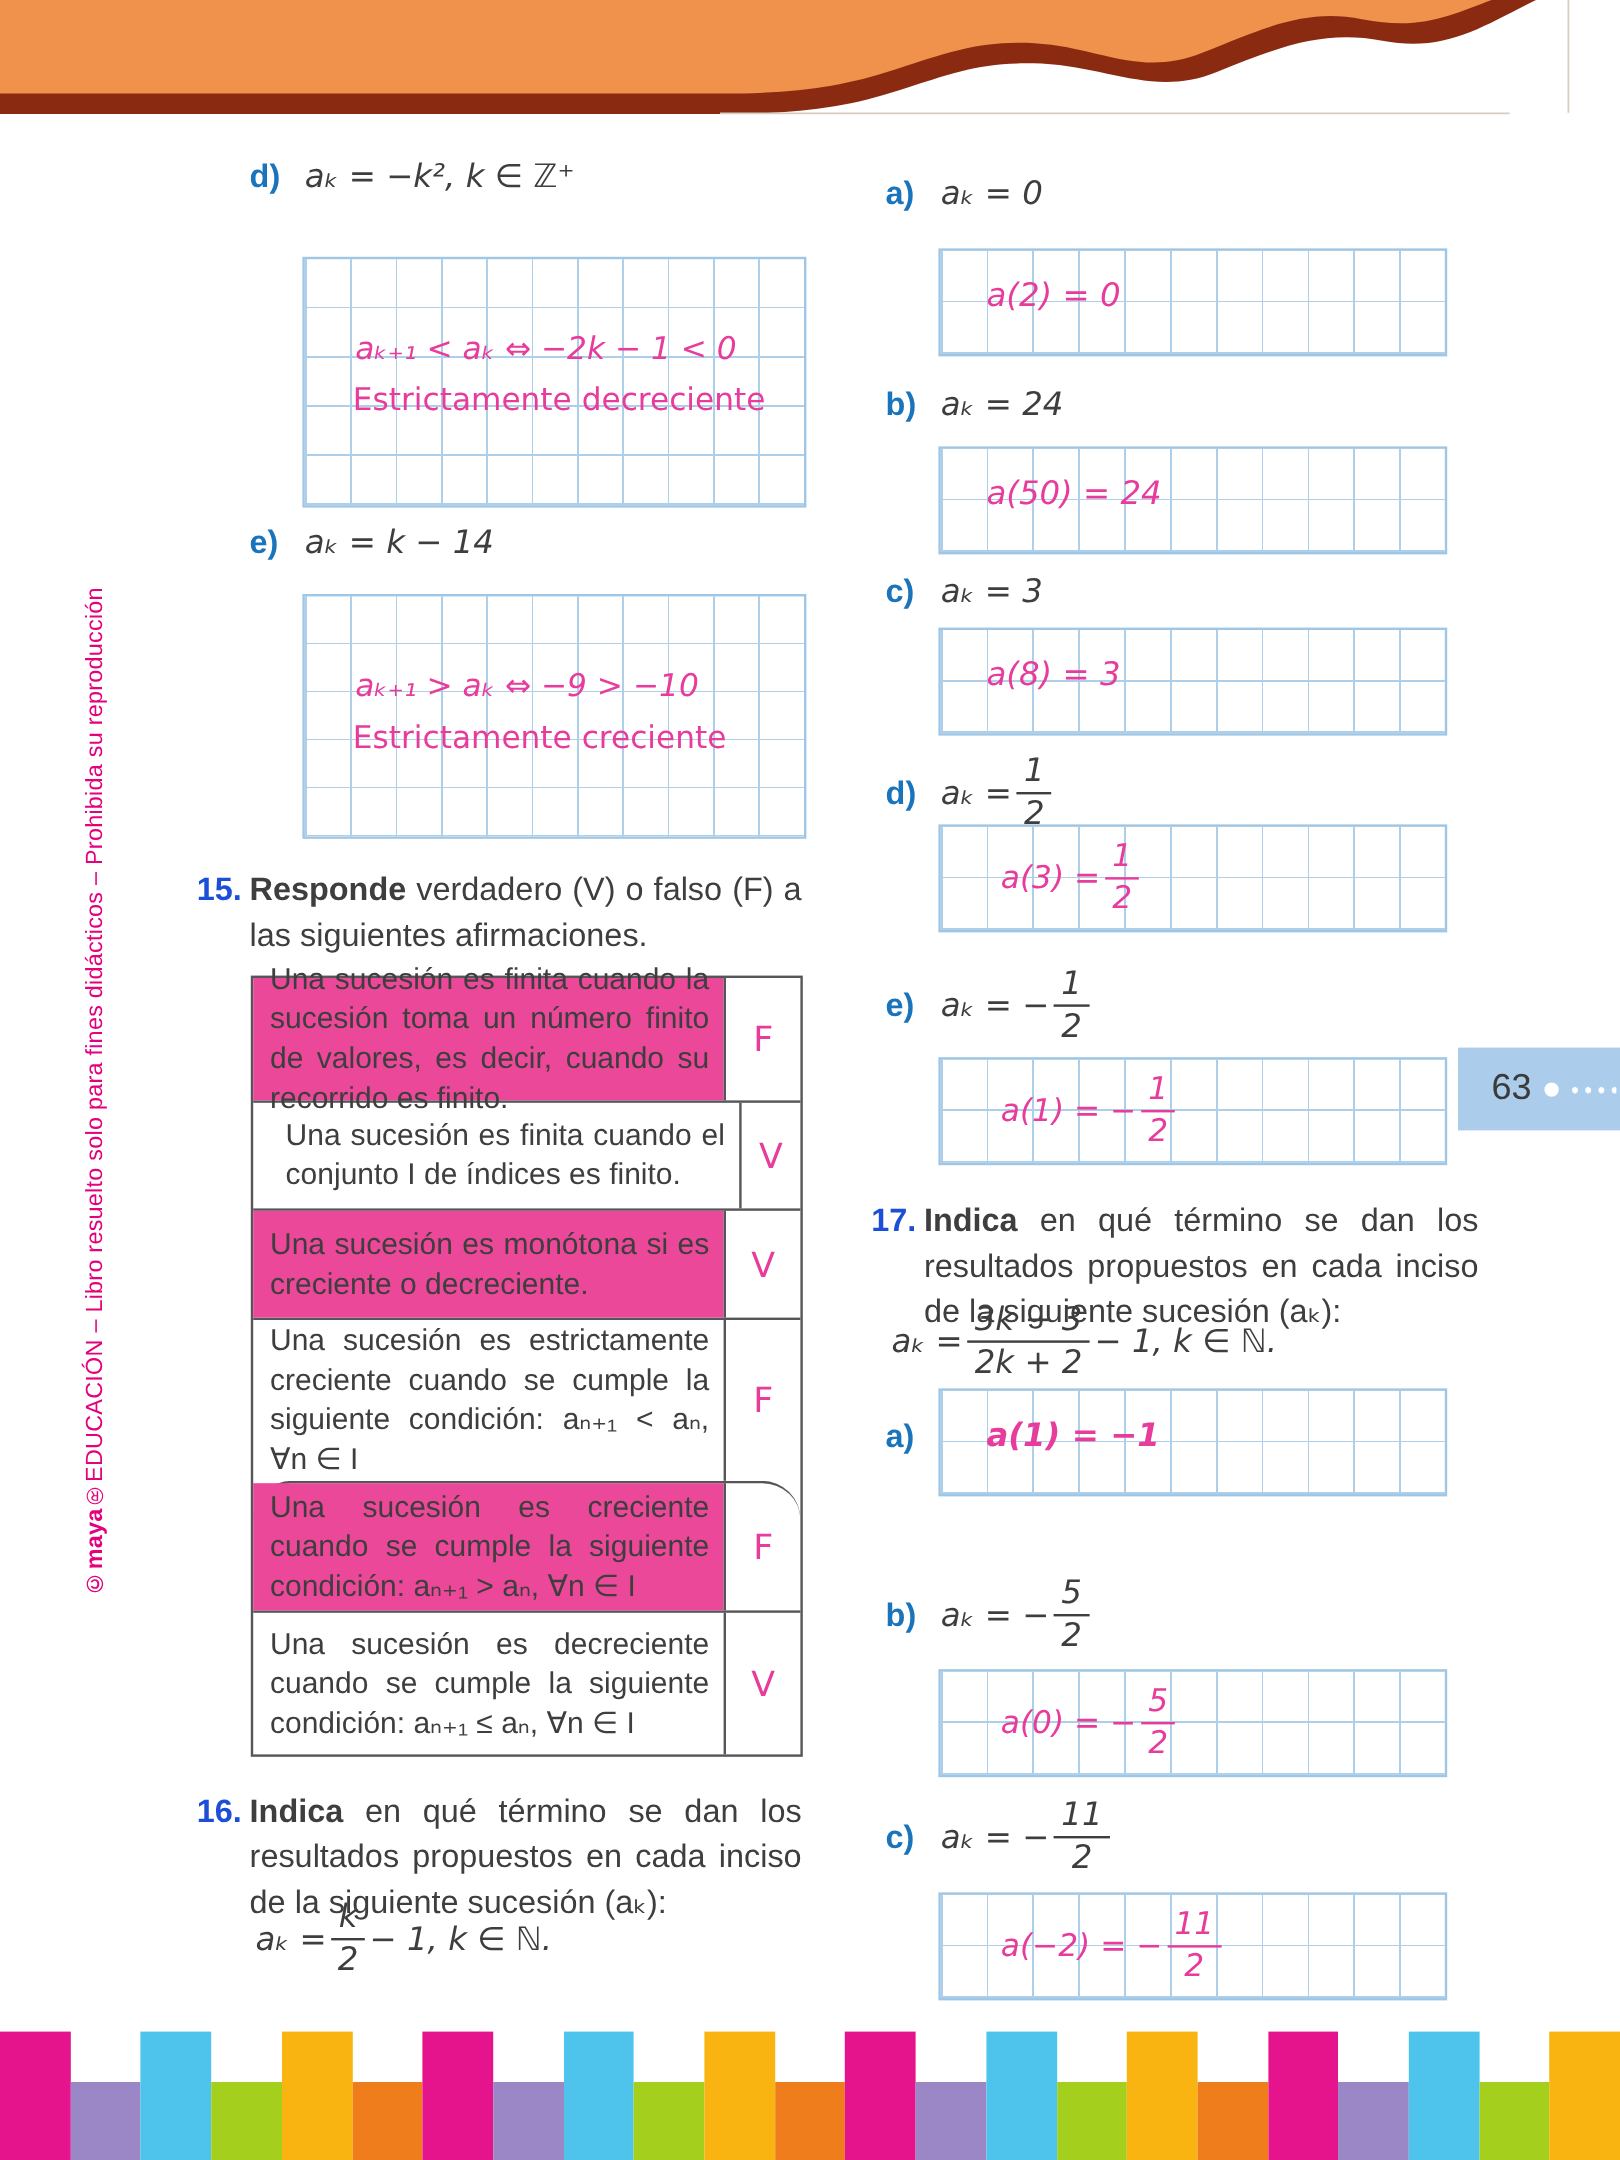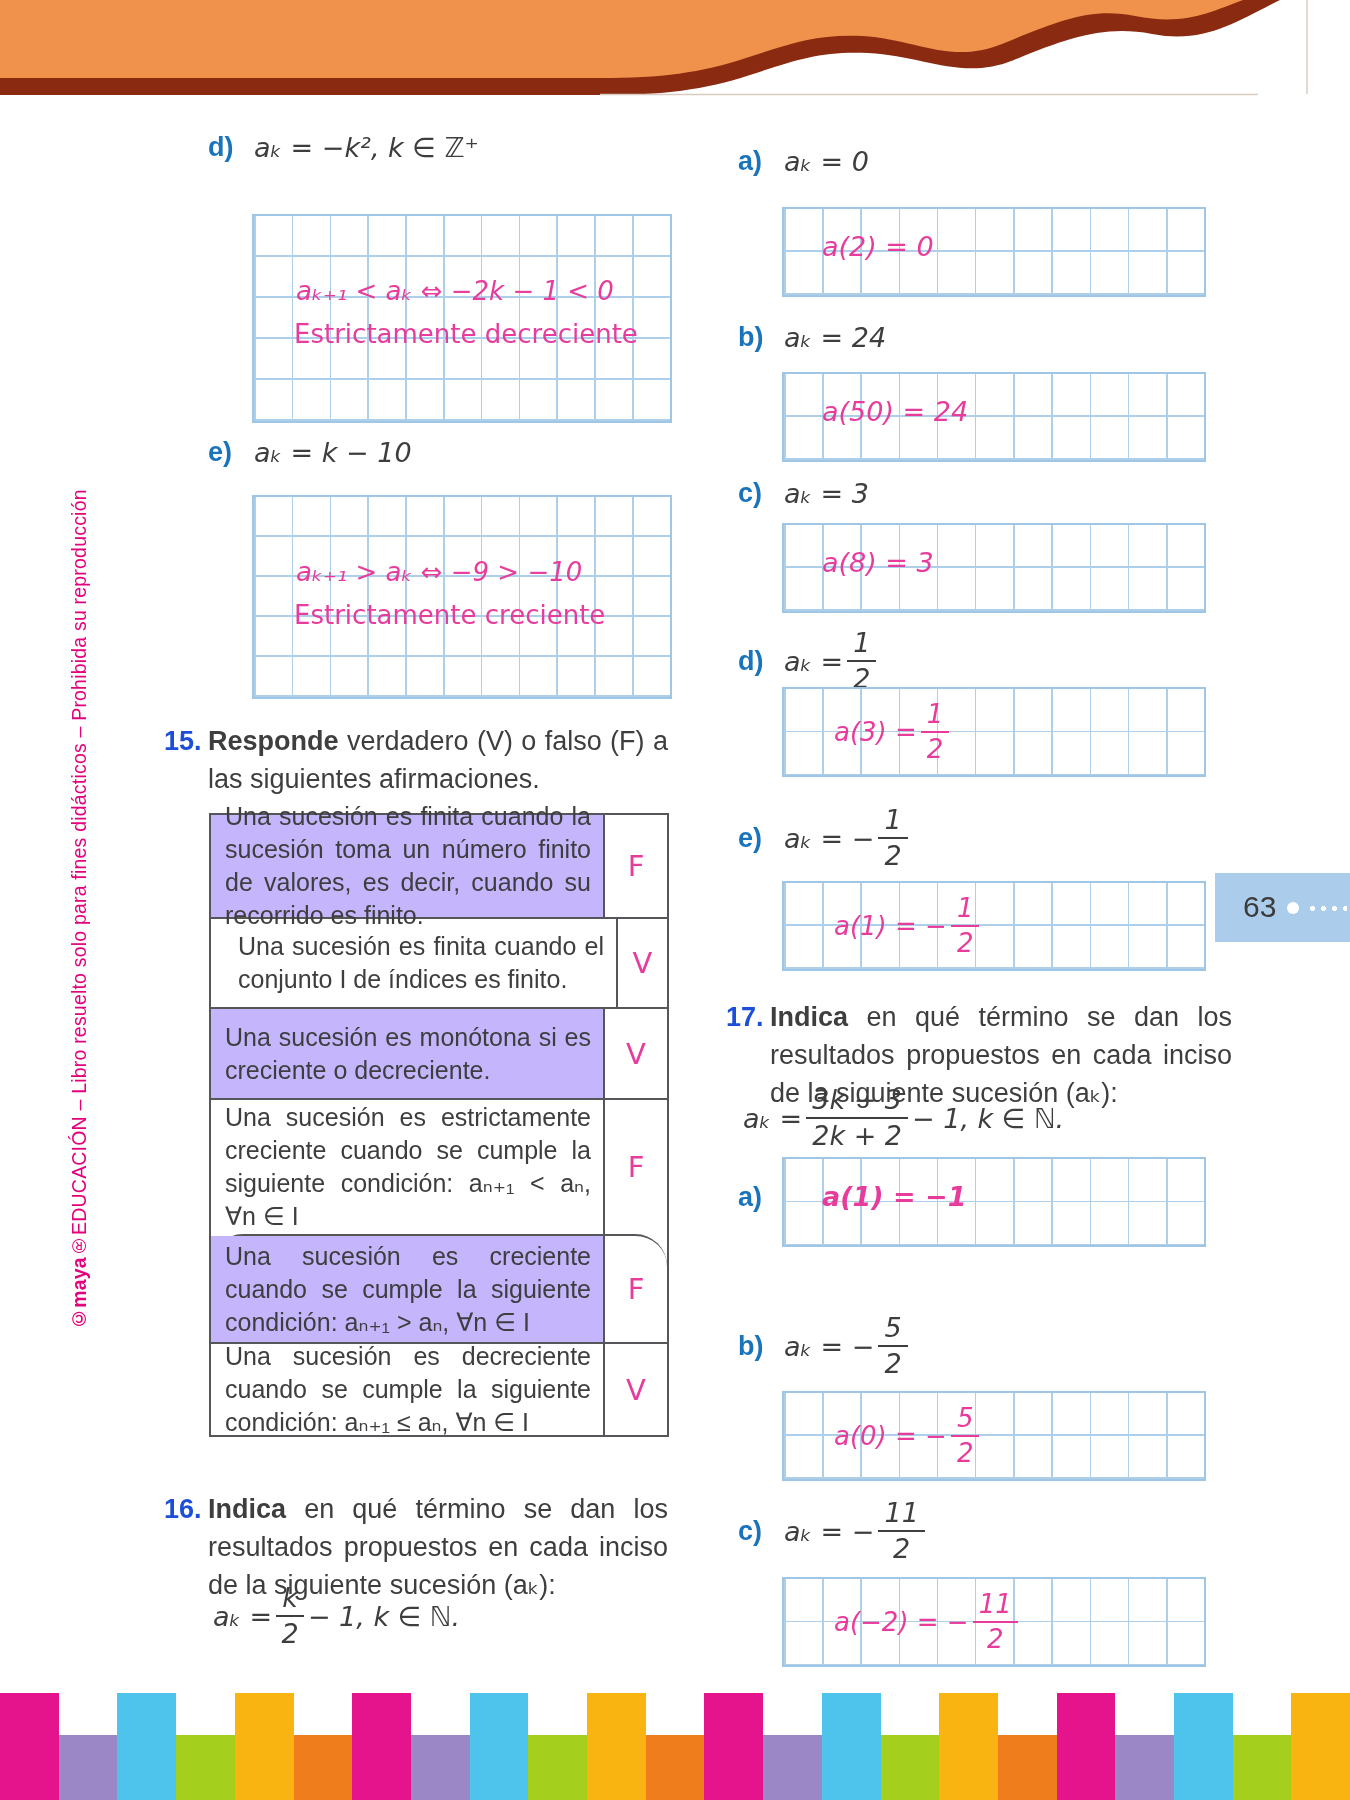--- a/index.html
+++ b/index.html
@@ -52,21 +52,21 @@
              align-items:center;font-size:26px;font-style:italic;}
 
   
   .vf-table{position:absolute;left:209px;top:813px;width:456px;border:2px solid #55565a;}
   .vf-row{display:flex;border-top:2px solid #55565a;box-sizing:border-box;}
   .vf-row:first-child{border-top:none;}
   .vf-st{width:392px;box-sizing:border-box;padding:0 12px 0 14px;display:flex;align-items:center;}
   .vf-st span{width:100%;text-align:justify;font-size:25px;line-height:33px;color:#3e3e3e;}
   .vf-an{flex:1;border-left:2px solid #55565a;display:flex;align-items:center;
          justify-content:center;color:#ee4aa3;font-size:29px;}
-  .mint{background:#c4b5fd;justify-content:center;}
+  .mint{background:#ec4899;justify-content:center;}
 
   
   .formula-line{position:absolute;display:flex;align-items:center;font-size:27px;}
 
   
   .badge{position:absolute;left:1215px;top:873px;width:135px;height:69px;background:#abcdeb;}
   .badge .pnum{position:absolute;left:28px;top:17px;font-size:30px;color:#3b3b3b;}
   .badge-dot{position:absolute;left:72px;top:29px;width:12px;height:12px;border-radius:50%;background:#fff;}
   .badge-dots{position:absolute;left:92px;top:32px;right:3px;height:7px;
       background-image:radial-gradient(circle,#fff 2.4px,rgba(255,255,255,0) 2.7px);
@@ -98,21 +98,21 @@
     <span class="ilabel">d)</span>
     <span class="math">aₖ = −k², k ∈ ℤ⁺</span>
   </div>
   <div class="grid-box grid-l" style="left:252px;top:214px;height:205px;">
     <span class="pink work1">aₖ₊₁ &lt; aₖ ⇔ −2k − 1 &lt; 0</span>
     <span class="pink work2">Estrictamente decreciente</span>
   </div>
 
   <div class="item-row" style="left:208px;top:437px;">
     <span class="ilabel">e)</span>
-    <span class="math">aₖ = k − 10</span>
+    <span class="math">aₖ = k − 14</span>
   </div>
   <div class="grid-box grid-l grid-l2" style="left:252px;top:495px;height:200px;">
     <span class="pink work1">aₖ₊₁ &gt; aₖ ⇔ −9 &gt; −10</span>
     <span class="pink work2">Estrictamente creciente</span>
   </div>
 
   <div class="ex" style="left:164px;top:722px;width:504px;">
     <span class="num">15.</span>
     <span class="body"><span class="lead">Responde</span><span> verdadero (V) o falso (F) a las siguientes afirmaciones.</span></span>
   </div>
@@ -151,21 +151,21 @@
         </div>
     </div>
     <div class="vf-row" style="height:108px;border-radius:32px;">
       <div class="vf-st mint">
           <span>Una sucesión es creciente cuando se cumple la siguiente condición: aₙ₊₁ &gt; aₙ, ∀n ∈ I</span>
         </div>
       <div class="vf-an">
           <span class="pink">F</span>
         </div>
     </div>
-    <div class="vf-row" style="height:93px;justify-content:center;">
+    <div class="vf-row" style="height:120px;justify-content:center;">
       <div class="vf-st">
           <span>Una sucesión es decreciente cuando se cumple la siguiente condición: aₙ₊₁ ≤ aₙ, ∀n ∈ I</span>
         </div>
       <div class="vf-an">
           <span class="pink">V</span>
         </div>
     </div>
   </div>
 
   <div class="ex" style="left:164px;top:1490px;width:504px;">

